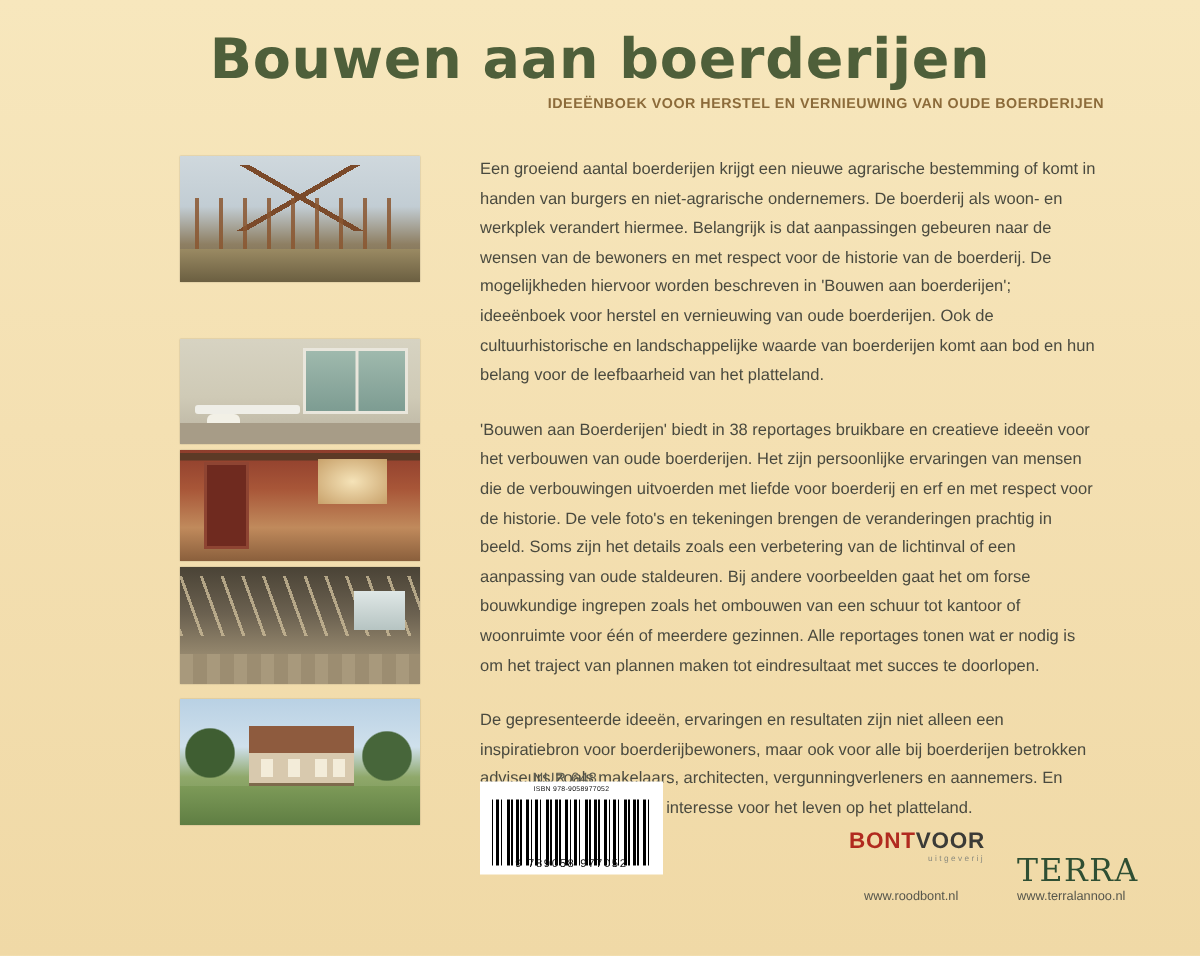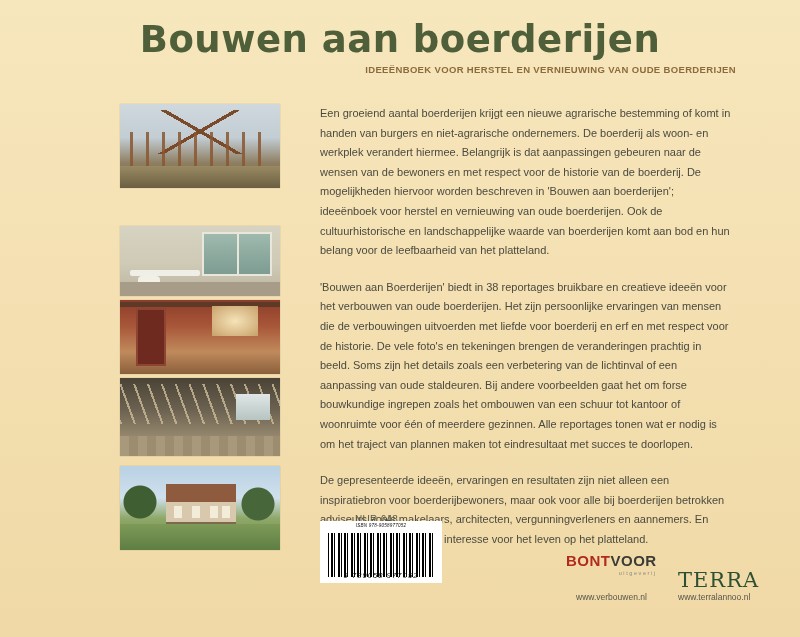--- a/index.html
+++ b/index.html
@@ -181,21 +181,20 @@
     padding-left: 35px;
   }
   .barcode-box {
     position: absolute;
     left: 320px;
     top: 521px;
     width: 122px;
     height: 62px;
     background: #ffffff;
     padding: 0;
-    font-style: italic;
   }
   .isbn-text {
     position: absolute;
     left: 0; top: 2px; width: 122px;
     text-align: center;
     font-size: 4.6px;
     letter-spacing: .2px;
     color: #111;
   }
   .bars {
@@ -312,16 +311,16 @@
     <div class="bar-digits">9 789058 977052</div>
   </div>
 
   <div class="pub-roodbont">
     <div class="roodbont-word"><span>BONT</span><span class="bont">VOOR</span></div>
     <div class="roodbont-sub">uitgeverij</div>
   </div>
 
   <div class="pub-terra">TERRA</div>
 
-  <div class="url-left">www.verbouwen.nl</div>
+  <div class="url-left">www.roodbont.nl</div>
   <div class="url-right">www.terralannoo.nl</div>
 
 </div>
 
 </body></html>

